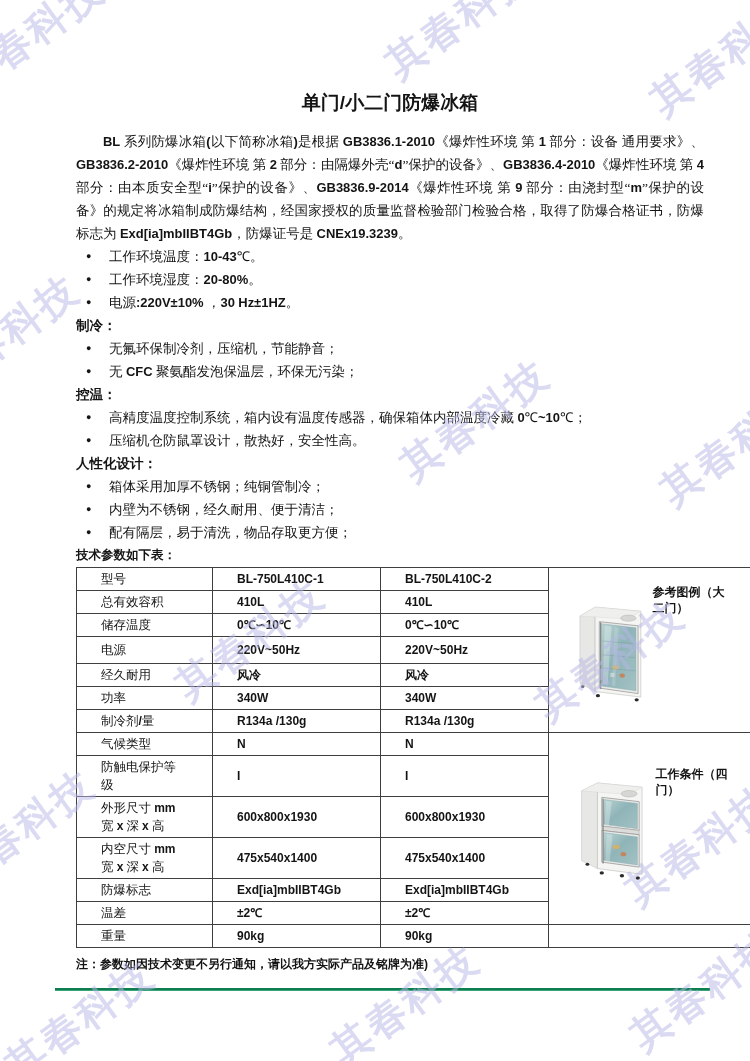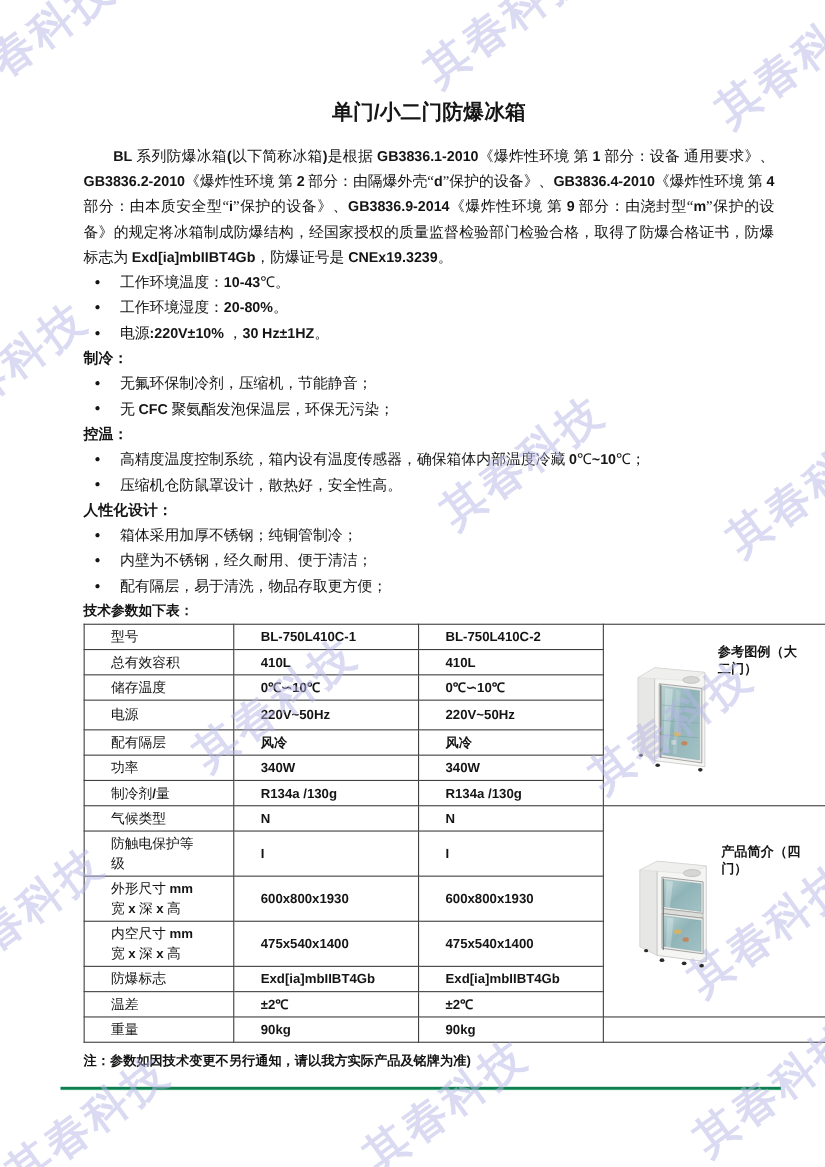--- a/index.html
+++ b/index.html
@@ -170,21 +170,21 @@
             <td class="lab">储存温度</td>
             <td class="val">0℃∽10℃</td>
             <td class="val">0℃∽10℃</td>
           </tr>
       <tr style="height:27px">
             <td class="lab">电源</td>
             <td class="val">220V~50Hz</td>
             <td class="val">220V~50Hz</td>
           </tr>
       <tr>
-            <td class="lab">配有隔层</td>
+            <td class="lab">经久耐用</td>
             <td class="val">风冷</td>
             <td class="val">风冷</td>
           </tr>
       <tr>
             <td class="lab">功率</td>
             <td class="val">340W</td>
             <td class="val">340W</td>
           </tr>
       <tr>
             <td class="lab">制冷剂<span class="lat">/</span>量</td>
@@ -217,21 +217,21 @@
               <polygon points="42.5,80 89.5,86 89.5,125 42.5,118.5" fill="url(#gl2)" stroke="#7da0a4" stroke-width="0.5"></polygon>
               <polygon points="47,82 55,83 51,120 45,119" fill="#ffffff" opacity="0.25"></polygon>
               <ellipse cx="60" cy="100" rx="5" ry="3" fill="#e0b15c" opacity="0.8"></ellipse>
               <ellipse cx="70" cy="110" rx="4" ry="3" fill="#cc7a4a" opacity="0.8"></ellipse>
               <rect x="41" y="33" width="1.5" height="90" fill="#7c7c7a"></rect>
               <ellipse cx="20" cy="124" rx="2.6" ry="2.1" fill="#2a2a2a"></ellipse>
               <ellipse cx="40" cy="136" rx="3" ry="2.4" fill="#2a2a2a"></ellipse>
               <ellipse cx="68" cy="140" rx="3" ry="2.4" fill="#2a2a2a"></ellipse>
               <ellipse cx="90" cy="143" rx="3" ry="2.4" fill="#2a2a2a"></ellipse>
             </svg>
-            <div class="ref-caption">产品简介（四门）</div>
+            <div class="ref-caption">工作条件（四门）</div>
           </div>
         </td>
       </tr>
       <tr>
             <td class="lab">防触电保护等级</td>
             <td class="val">I</td>
             <td class="val">I</td>
           </tr>
       <tr>
             <td class="lab">外形尺寸 <span class="lat">mm</span> 宽 <span class="lat">x</span> 深 <span class="lat">x</span> 高</td>

